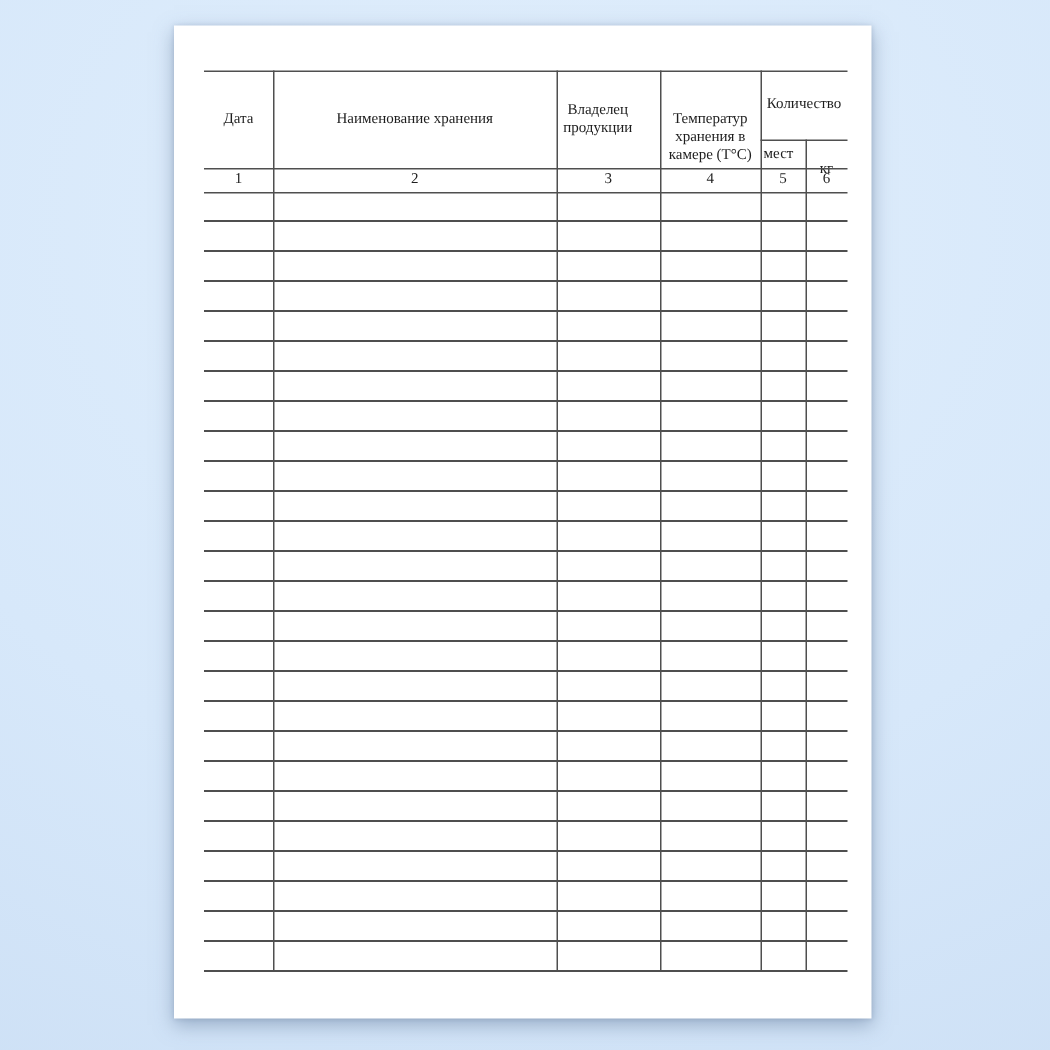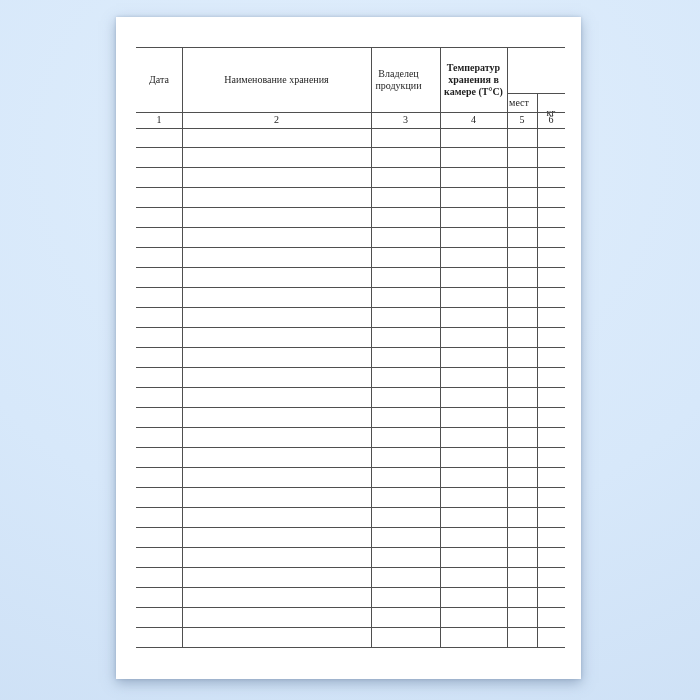--- a/index.html
+++ b/index.html
@@ -23,21 +23,21 @@
     position:absolute; display:flex; align-items:center; justify-content:center;
     text-align:center; line-height:12px;
   }
   .hl { position:absolute; height:1px; background:#4f4f4f; }
   .vl { position:absolute; width:1px; background:#4f4f4f; }
 
   
   .c1h { left:0;     top:0;    width:46px;  height:65px; }
   .c2h { left:46px;  top:0;    width:189px; height:65px; }
   .c3h { left:228px; top:0;    width:69px;  height:65px; padding:16px 3px; }
-  .c4h { left:304px; top:0;    width:67px;  height:65px; padding:0 3px;font-weight:bold; }
+  .c4h { left:304px; top:12px;    width:67px;  height:65px; padding:0 3px; }
   .cqh { left:371px; top:0;    width:58px;  height:46px; padding:0 1px; }
   .cmh { left:368px; top:46px; width:30px;  height:19px; }
   .ckh { left:401px; top:56px; width:28px;  height:19px; }
 
   
   .n1 { left:0;     top:65px; width:46px;  height:16px; }
   .n2 { left:46px;  top:65px; width:189px; height:16px; }
   .n3 { left:235px; top:65px; width:69px;  height:16px; }
   .n4 { left:304px; top:65px; width:67px;  height:16px; }
   .n5 { left:371px; top:65px; width:30px;  height:16px; }
@@ -70,20 +70,21 @@
 <body>
 
 <div class="scene">
   <div class="page">
     <div class="table">
 
       <div class="cell c1h">Дата</div>
       <div class="cell c2h">Наименование хранения</div>
       <div class="cell c3h">Владелец продукции</div>
       <div class="cell c4h">Температур хранения в камере (Т°С)</div>
+      <div class="cell cqh">Количество</div>
       <div class="cell cmh">мест</div>
       <div class="cell ckh">кг</div>
 
       <div class="cell n1">1</div>
       <div class="cell n2">2</div>
       <div class="cell n3">3</div>
       <div class="cell n4">4</div>
       <div class="cell n5">5</div>
       <div class="cell n6">6</div>
 

